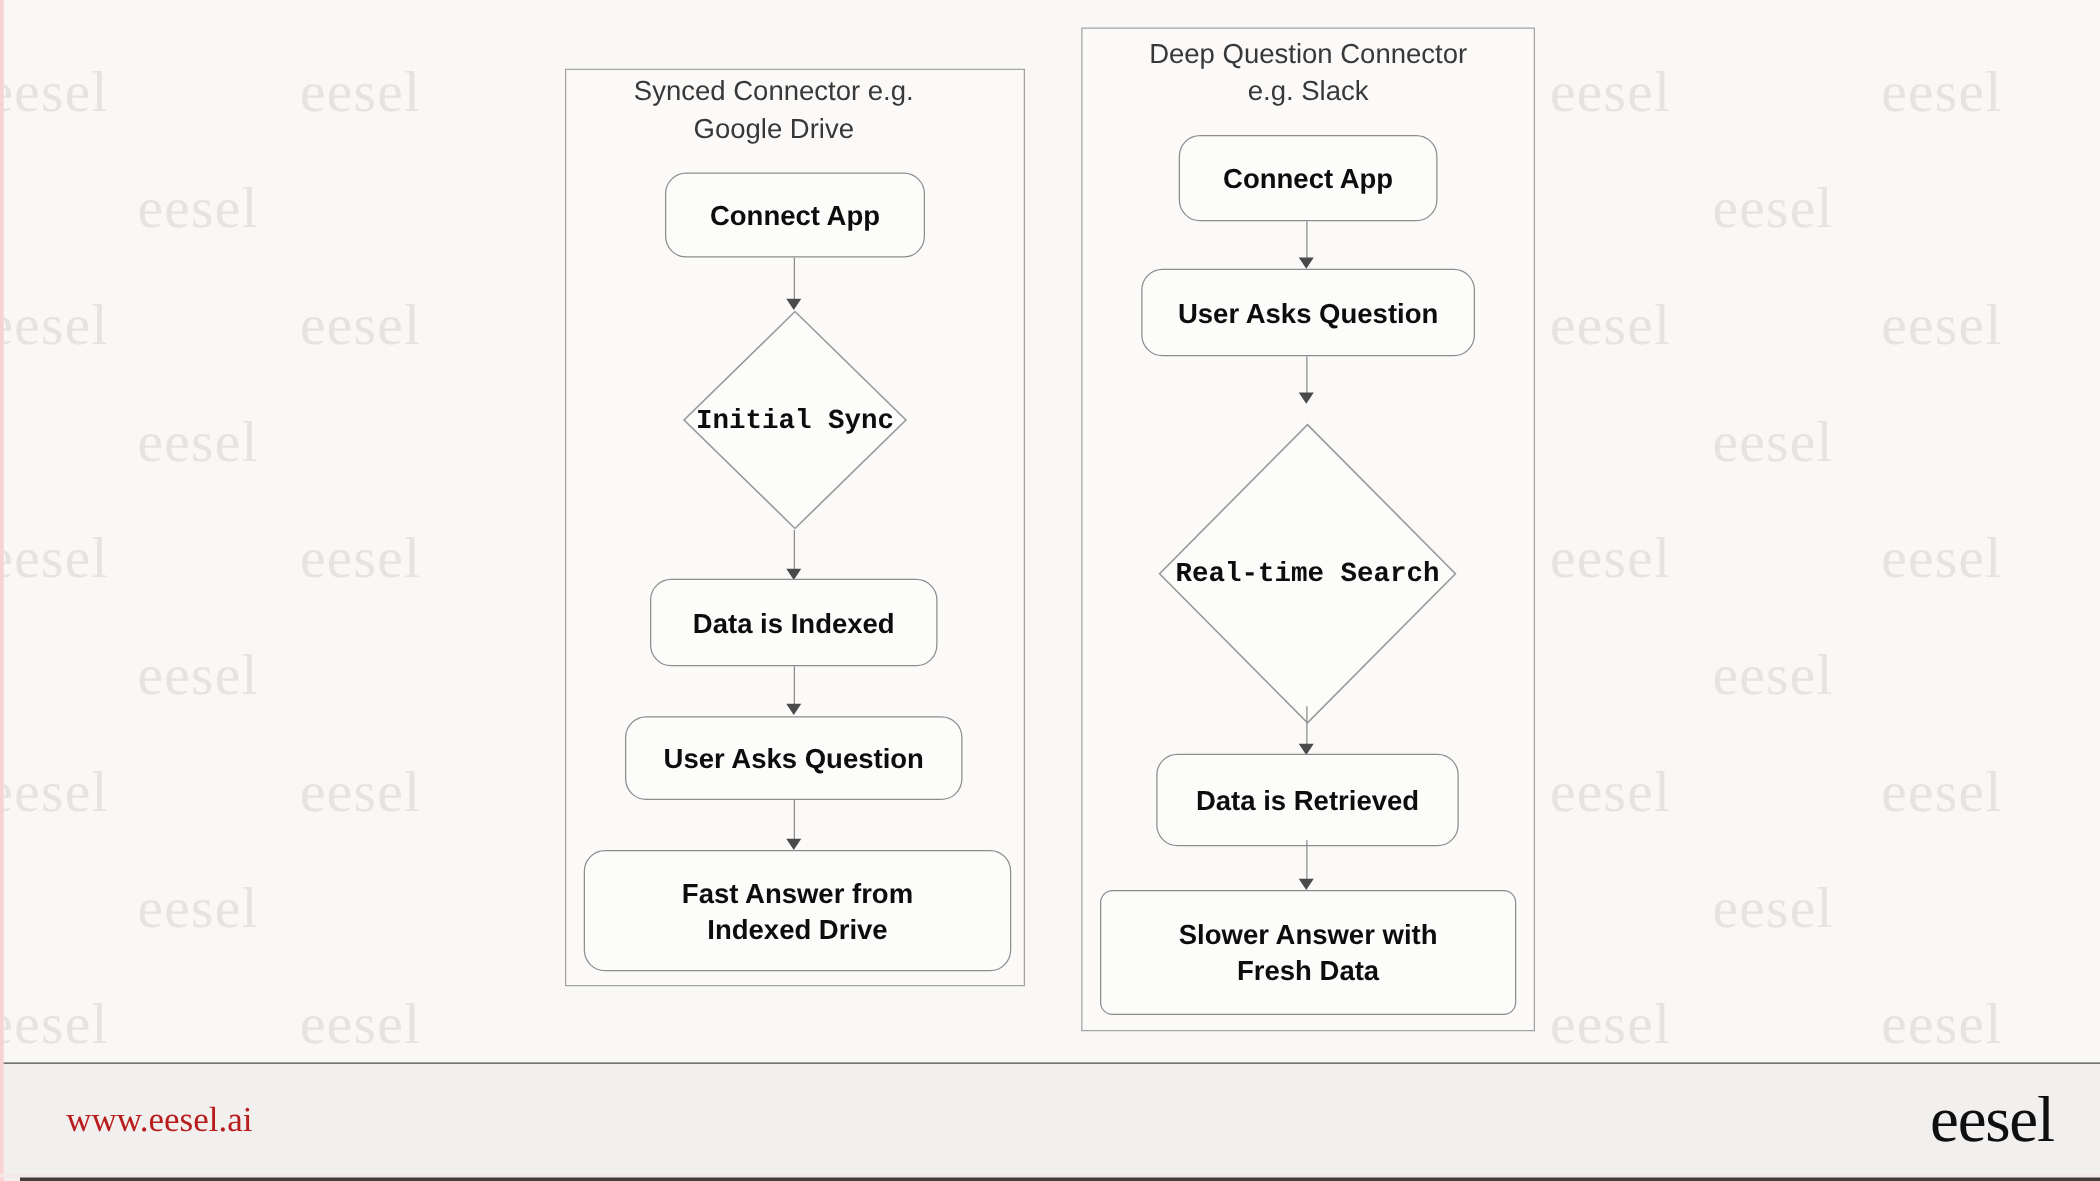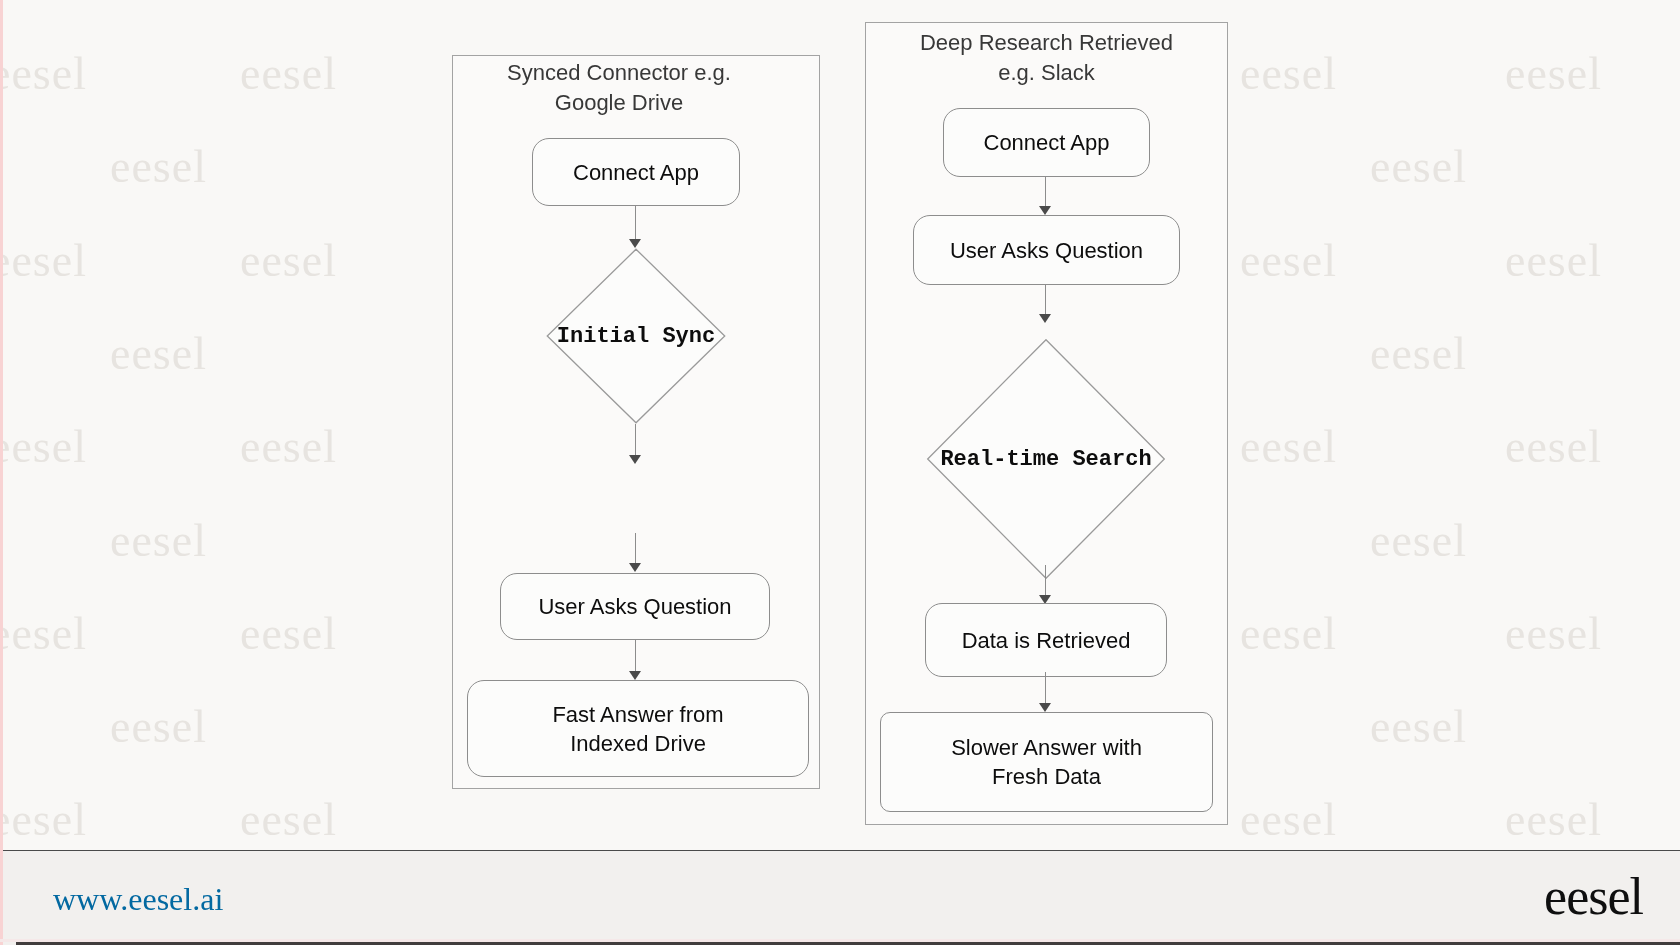--- a/index.html
+++ b/index.html
@@ -34,21 +34,21 @@
     white-space:pre-line;
   }
   #title-left{left:452px;top:58px;width:334px;text-align:center;}
   #title-right{left:865px;top:28px;width:363px;}
 
   
   .node{
     position:absolute;z-index:3;box-sizing:border-box;
     background:#fcfcfb;border:1.3px solid #8d8d8d;border-radius:17px;
     display:flex;align-items:center;justify-content:center;
-    font-weight:400;font-size:22px;color:#0d0d0d;
+    font-weight:700;font-size:22px;color:#0d0d0d;
     text-align:center;line-height:29px;white-space:pre-line;
   }
 
   
   .diamond{position:absolute;z-index:3;}
   .diamond svg{position:absolute;inset:0;width:100%;height:100%;}
   .diamond .dlabel{
     position:absolute;inset:0;display:flex;align-items:center;justify-content:center;
     font-weight:700;font-size:22px;color:#0d0d0d;text-align:center;font-family:Liberation Mono, monospace;
   }
@@ -61,21 +61,21 @@
     border-top:9px solid #4a4a4a;
   }
 
   
   .footer{
     position:absolute;left:0;top:850px;width:1680px;height:95px;z-index:4;
     background:#f2f0ee;border-top:1.7px solid #4a4a4a;box-sizing:border-box;
   }
   .footer-url{
     position:absolute;left:53px;top:30px;
-    font-family:"Liberation Serif",serif;font-size:32px;color:#0369a1;
+    font-family:"Liberation Serif",serif;font-size:28px;color:#b91c1c;
   }
   .footer-logo{
     position:absolute;right:37px;top:16px;
     font-family:"Liberation Serif",serif;font-size:52px;font-weight:500;color:#0f0f0f;
     letter-spacing:-1px;
   }
 
   
   .edge-left{position:absolute;left:0;top:0;width:3px;height:945px;background:#f8d3d3;z-index:6;}
   .edge-bottom-light{position:absolute;left:0;top:939px;width:1680px;height:3px;background:#f5e8e8;z-index:6;}
@@ -127,32 +127,33 @@
 
   <div class="diamond" style="left:546px;top:248px;width:180px;height:176px;">
     <svg viewBox="0 0 100 100" preserveAspectRatio="none">
       <polygon points="50,0.7 99.3,50 50,99.3 0.7,50" fill="#fcfcfb" stroke="#9a9a9a" stroke-width="1.3" vector-effect="non-scaling-stroke"></polygon>
     </svg>
     <span class="dlabel">Initial Sync</span>
   </div>
 
   <div class="arrow" style="left:635px;top:424px;height:38px;"></div>
 
+  <div class="node" style="left:520px;top:463px;width:230px;height:70px;">Data is Indexed</div>
 
   <div class="arrow" style="left:635px;top:533px;height:37px;"></div>
 
   <div class="node" style="left:500px;top:573px;width:270px;height:67px;">User Asks Question</div>
 
   <div class="arrow" style="left:635px;top:640px;height:38px;"></div>
 
   <div class="node" style="left:467px;top:680px;width:342px;height:97px;">Fast Answer from
 Indexed Drive</div>
 
   <div class="panel" id="panel-right"></div>
-  <div class="panel-title" id="title-right">Deep Research Retrieved
+  <div class="panel-title" id="title-right">Deep Question Connector
 e.g. Slack</div>
 
   <div class="node" style="left:943px;top:108px;width:207px;height:69px;">Connect App</div>
 
   <div class="arrow" style="left:1045px;top:177px;height:36px;"></div>
 
   <div class="node" style="left:913px;top:215px;width:267px;height:70px;">User Asks Question</div>
 
   <div class="arrow" style="left:1045px;top:285px;height:36px;"></div>
 

